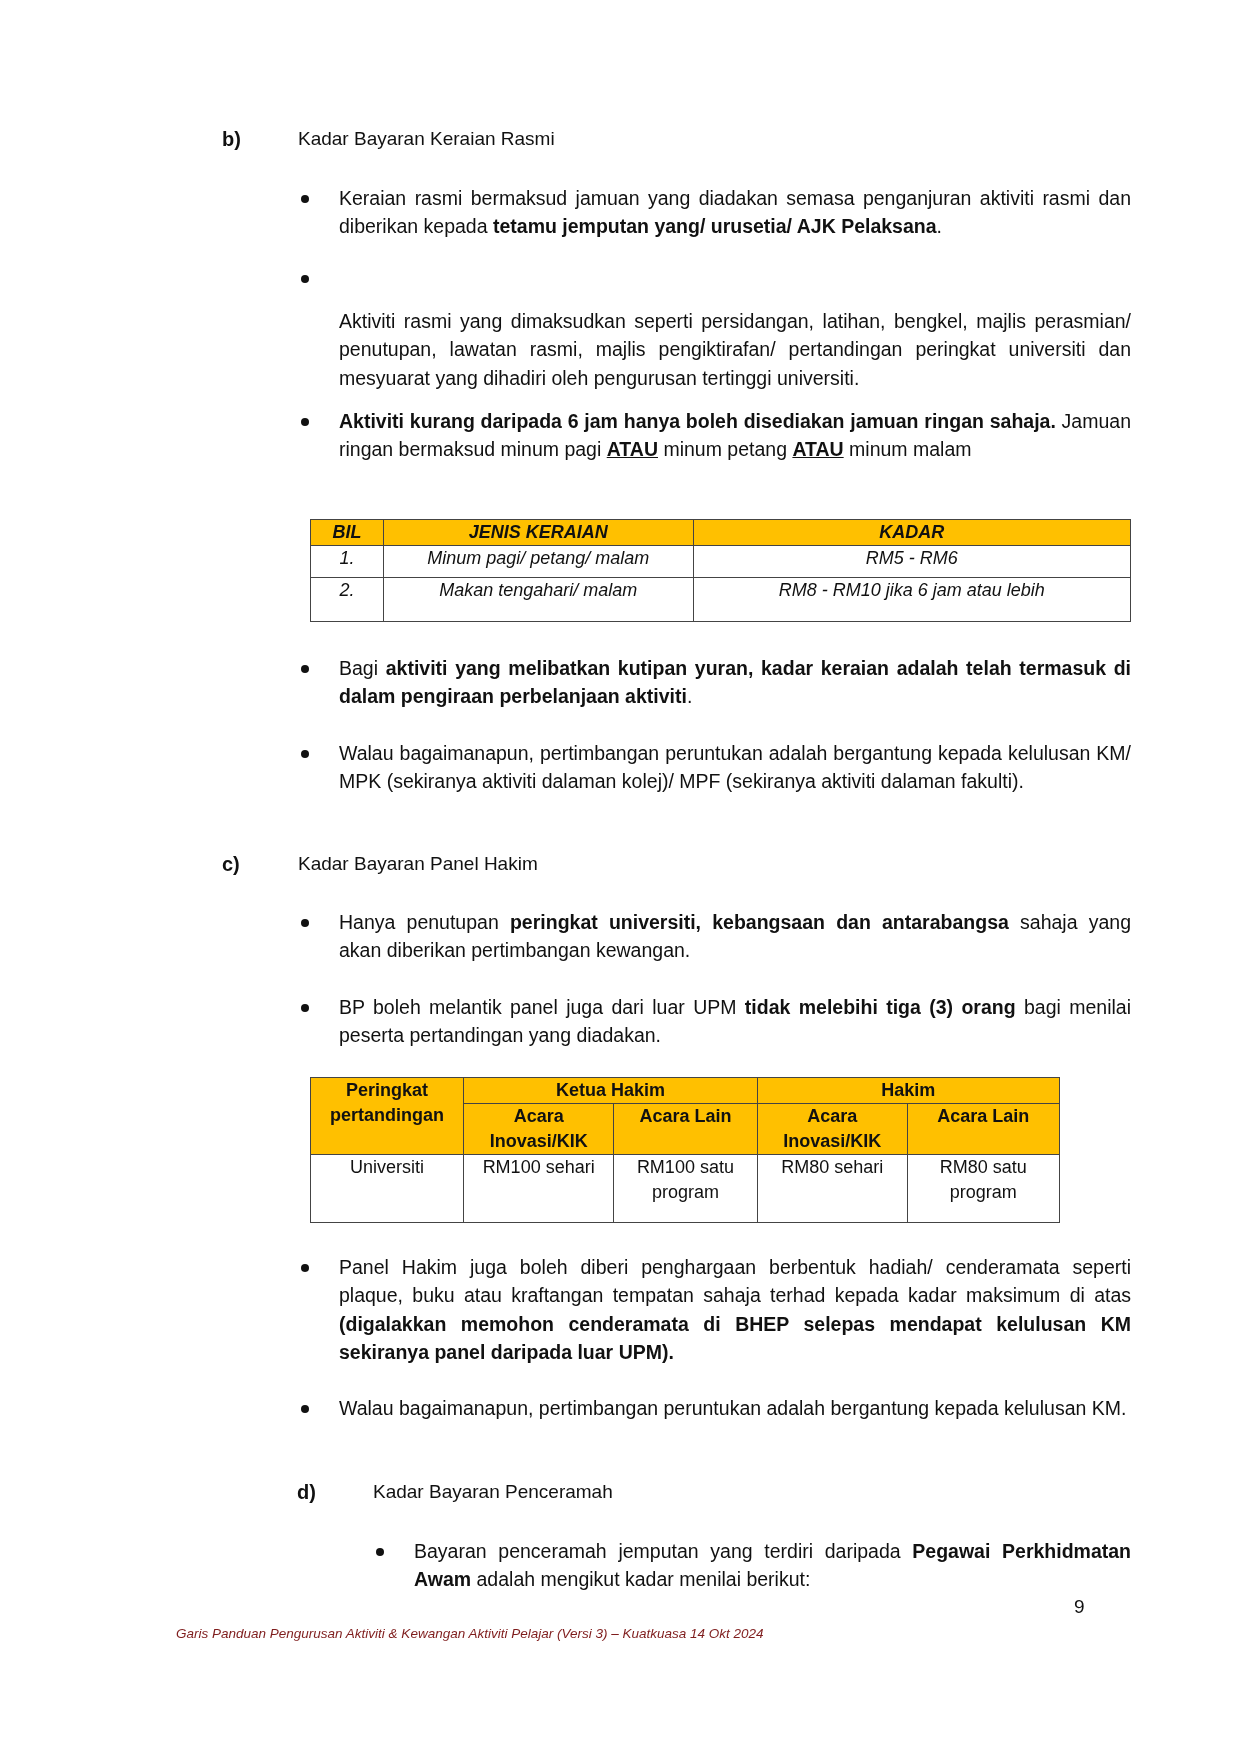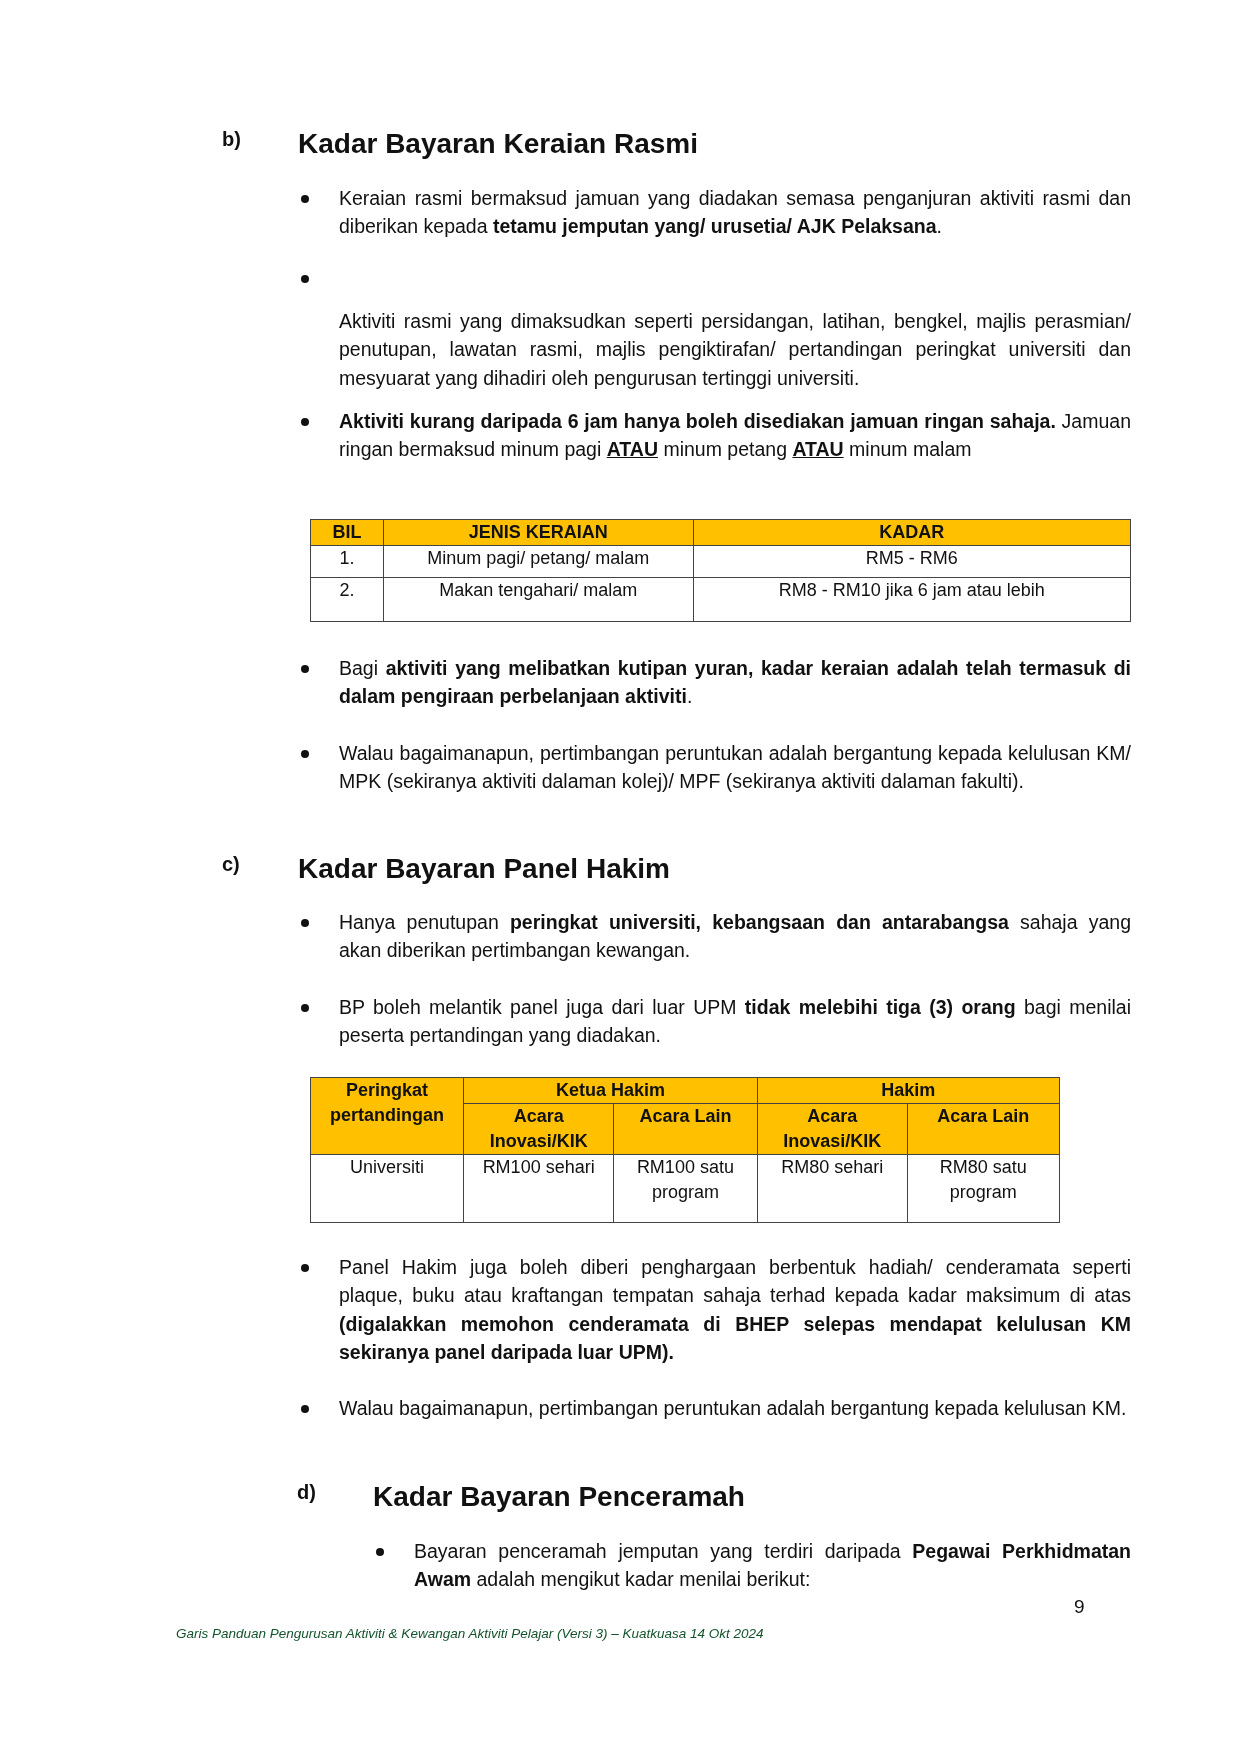--- a/index.html
+++ b/index.html
@@ -4,35 +4,35 @@
 <style>
   html, body { margin: 0; padding: 0; background: #ffffff; }
   body {
     width: 1241px; height: 1755px; position: relative; overflow: hidden;
     font-family: "Liberation Sans", sans-serif; color: #111;
     font-size: 19.5px;
   }
   .page { position: absolute; left: 0; top: 0; width: 1241px; height: 1755px; }
   .abs { position: absolute; }
   .sec-letter { font-weight: bold; font-size: 20px; }
-  .sec-title { font-weight: bold; font-size: 28px; }
+  .sec-title { font-weight: normal; font-size: 19px; }
   .bullet-row { position: absolute; }
   .bullet-dot {
     position: absolute; width: 8px; height: 8px; border-radius: 50%;
     background: #111; left: 0; top: 11px;
   }
   .bullet-text {
     position: absolute; text-align: justify; line-height: 28.3px;
   }
   .bullet-text b { font-weight: bold; }
   .bullet-text u { text-decoration: underline; font-weight: bold; }
   table { border-collapse: collapse; position: absolute; font-size: 18px; }
   th, td { border: 1.5px solid #444; text-align: center; vertical-align: top; padding: 0 2px; line-height: 25px; }
   th { background: #ffc000; font-weight: bold; color: #111; }
-  .footer-text { font-style: italic; font-size: 13.5px; color: #14532d; text-align: center; }
+  .footer-text { font-style: italic; font-size: 13.5px; color: #7f1d1d; text-align: center; }
   .page-num { font-size: 19px; }
 </style>
 </head>
 <body>
 
 <div class="page">
 
   <div class="abs sec-letter" style="left:222px; top:128px;">b)</div>
   <div class="abs sec-title" style="left:298px; top:128px;">Kadar Bayaran Keraian Rasmi</div>
 
@@ -42,21 +42,21 @@
   </div>
   <div class="bullet-row" style="left:301px; top:264px; width:830px;">
     <span class="bullet-dot"></span>
     <div class="bullet-text" style="left:38px; width:792px;margin-top:43px;"><span>Aktiviti rasmi yang dimaksudkan seperti persidangan, latihan, bengkel, majlis perasmian/ penutupan, lawatan rasmi, majlis pengiktirafan/ pertandingan peringkat universiti dan mesyuarat yang dihadiri oleh pengurusan tertinggi universiti.</span></div>
   </div>
   <div class="bullet-row" style="left:301px; top:407px; width:830px;">
     <span class="bullet-dot"></span>
     <div class="bullet-text" style="left:38px; width:792px;"><b>Aktiviti kurang daripada 6 jam hanya boleh disediakan jamuan ringan sahaja.</b><span> Jamuan ringan bermaksud minum pagi </span><u>ATAU</u><span> minum petang </span><u>ATAU</u><span> minum malam</span></div>
   </div>
 
-  <table style="left:310px; top:519px; width:821px;">
+  <table style="left:310px; top:519px; width:821px;font-style:italic;">
     <colgroup>
         <col style="width:73px">
         <col style="width:310px">
         <col style="width:438px">
       </colgroup>
     <tbody>
         <tr>
       <th>BIL</th>
       <th>JENIS KERAIAN</th>
       <th>KADAR</th>

